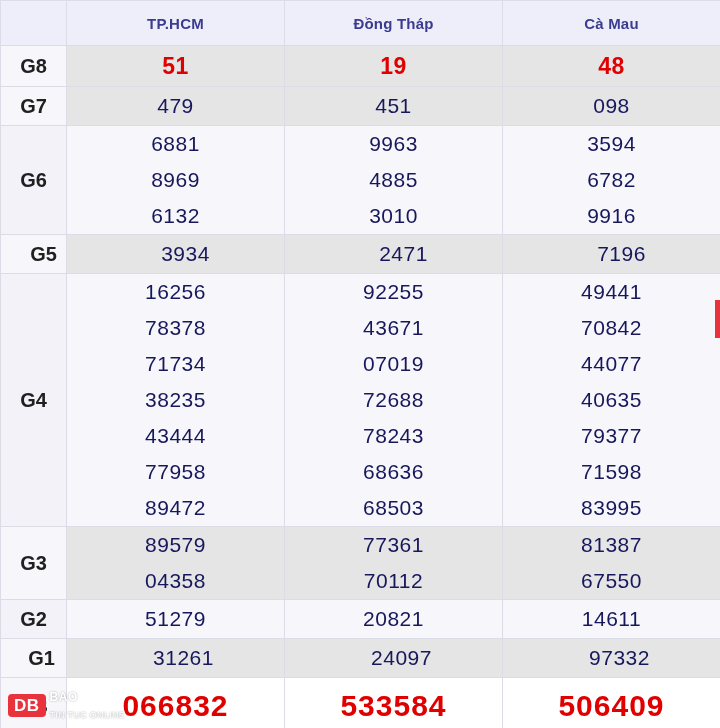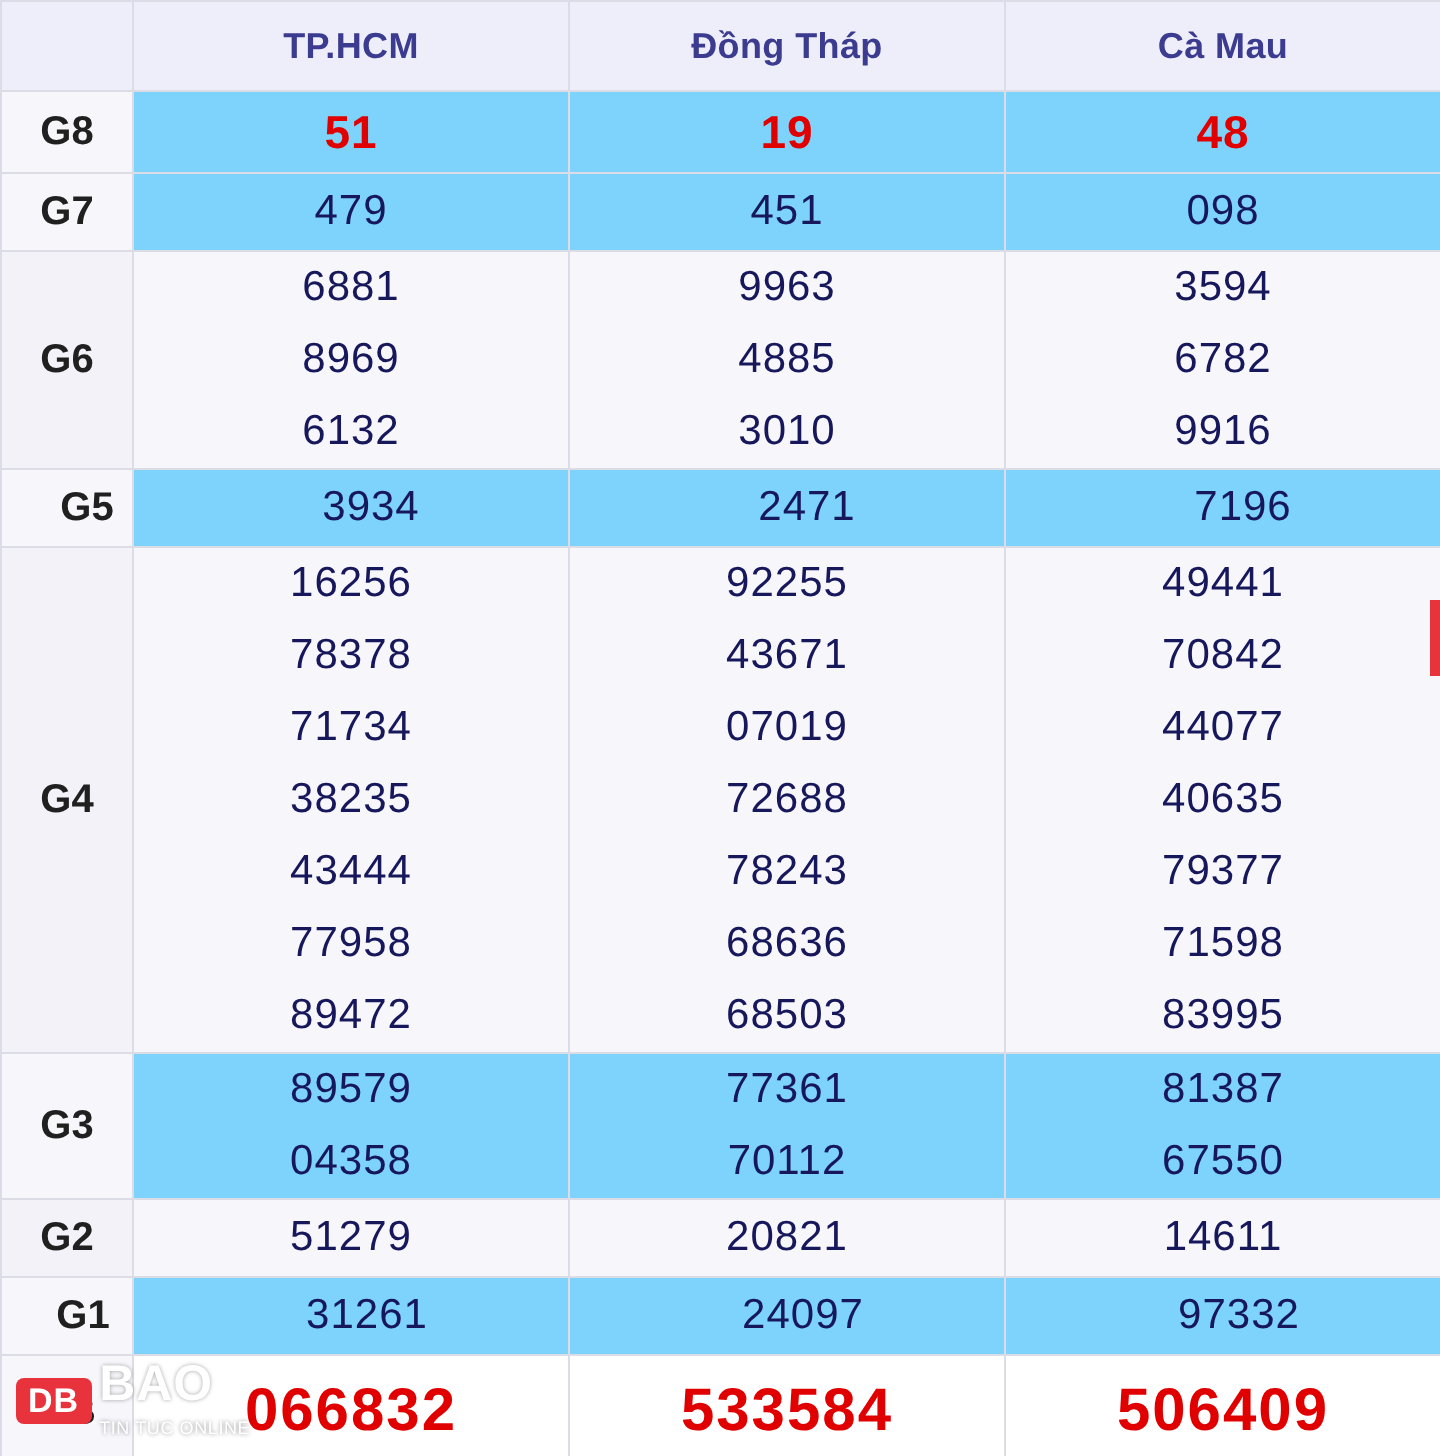--- a/index.html
+++ b/index.html
@@ -24,21 +24,21 @@
   .lottery-table th,
   .lottery-table td {
     border: 1px solid #dcdce6;
     text-align: center;
     vertical-align: middle;
     padding: 0;
   }
   thead th {
     background: #eeeefa;
     color: #3b3b8f;
-    font-size: 18px;
+    font-size: 15px;
     font-weight: bold;
     height: 44px;
     letter-spacing: 0.2px;
   }
   thead th.corner {
     background: #eeeefa;
   }
   td.row-label {
     background: #f7f7fb;
     color: #202020;
@@ -50,21 +50,21 @@
     font-size: 21px;
     letter-spacing: 0.5px;
   }
   td.cell .num {
     display: block;
     line-height: 36px;
     height: 36px;
   }
   tr.row-alt td.cell { background: #f7f7fb; margin-top: 40px; }
   tr.row-alt td.row-label { background: #f2f2f8; }
-  tr.row-plain td.cell { background: #7dd3fc; }
+  tr.row-plain td.cell { background: #e5e5e5; }
 
   
   td.cell.red {
     color: #e00000;
     font-weight: bold;
   }
   td.cell.red .num { font-size: 23px; }
 
   tr.special-row td {
     height: 56px;
@@ -108,21 +108,21 @@
     border-radius: 4px;
     line-height: 1;
     letter-spacing: 0.5px;
   }
   .wm-text {
     margin-left: 4px;
     line-height: 1.05;
     color: #ffffff;
   }
   .wm-title {
-    font-size: 25px;
+    font-size: 12px;
     font-weight: bold;
     color: #ffffff;
     text-shadow: 0 0 2px rgba(0,0,0,0.35);
     letter-spacing: 0.5px;
   }
   .wm-sub {
     font-size: 9px;
     color: #ffffff;
     text-shadow: 0 0 2px rgba(0,0,0,0.45);
     letter-spacing: 0.3px;

